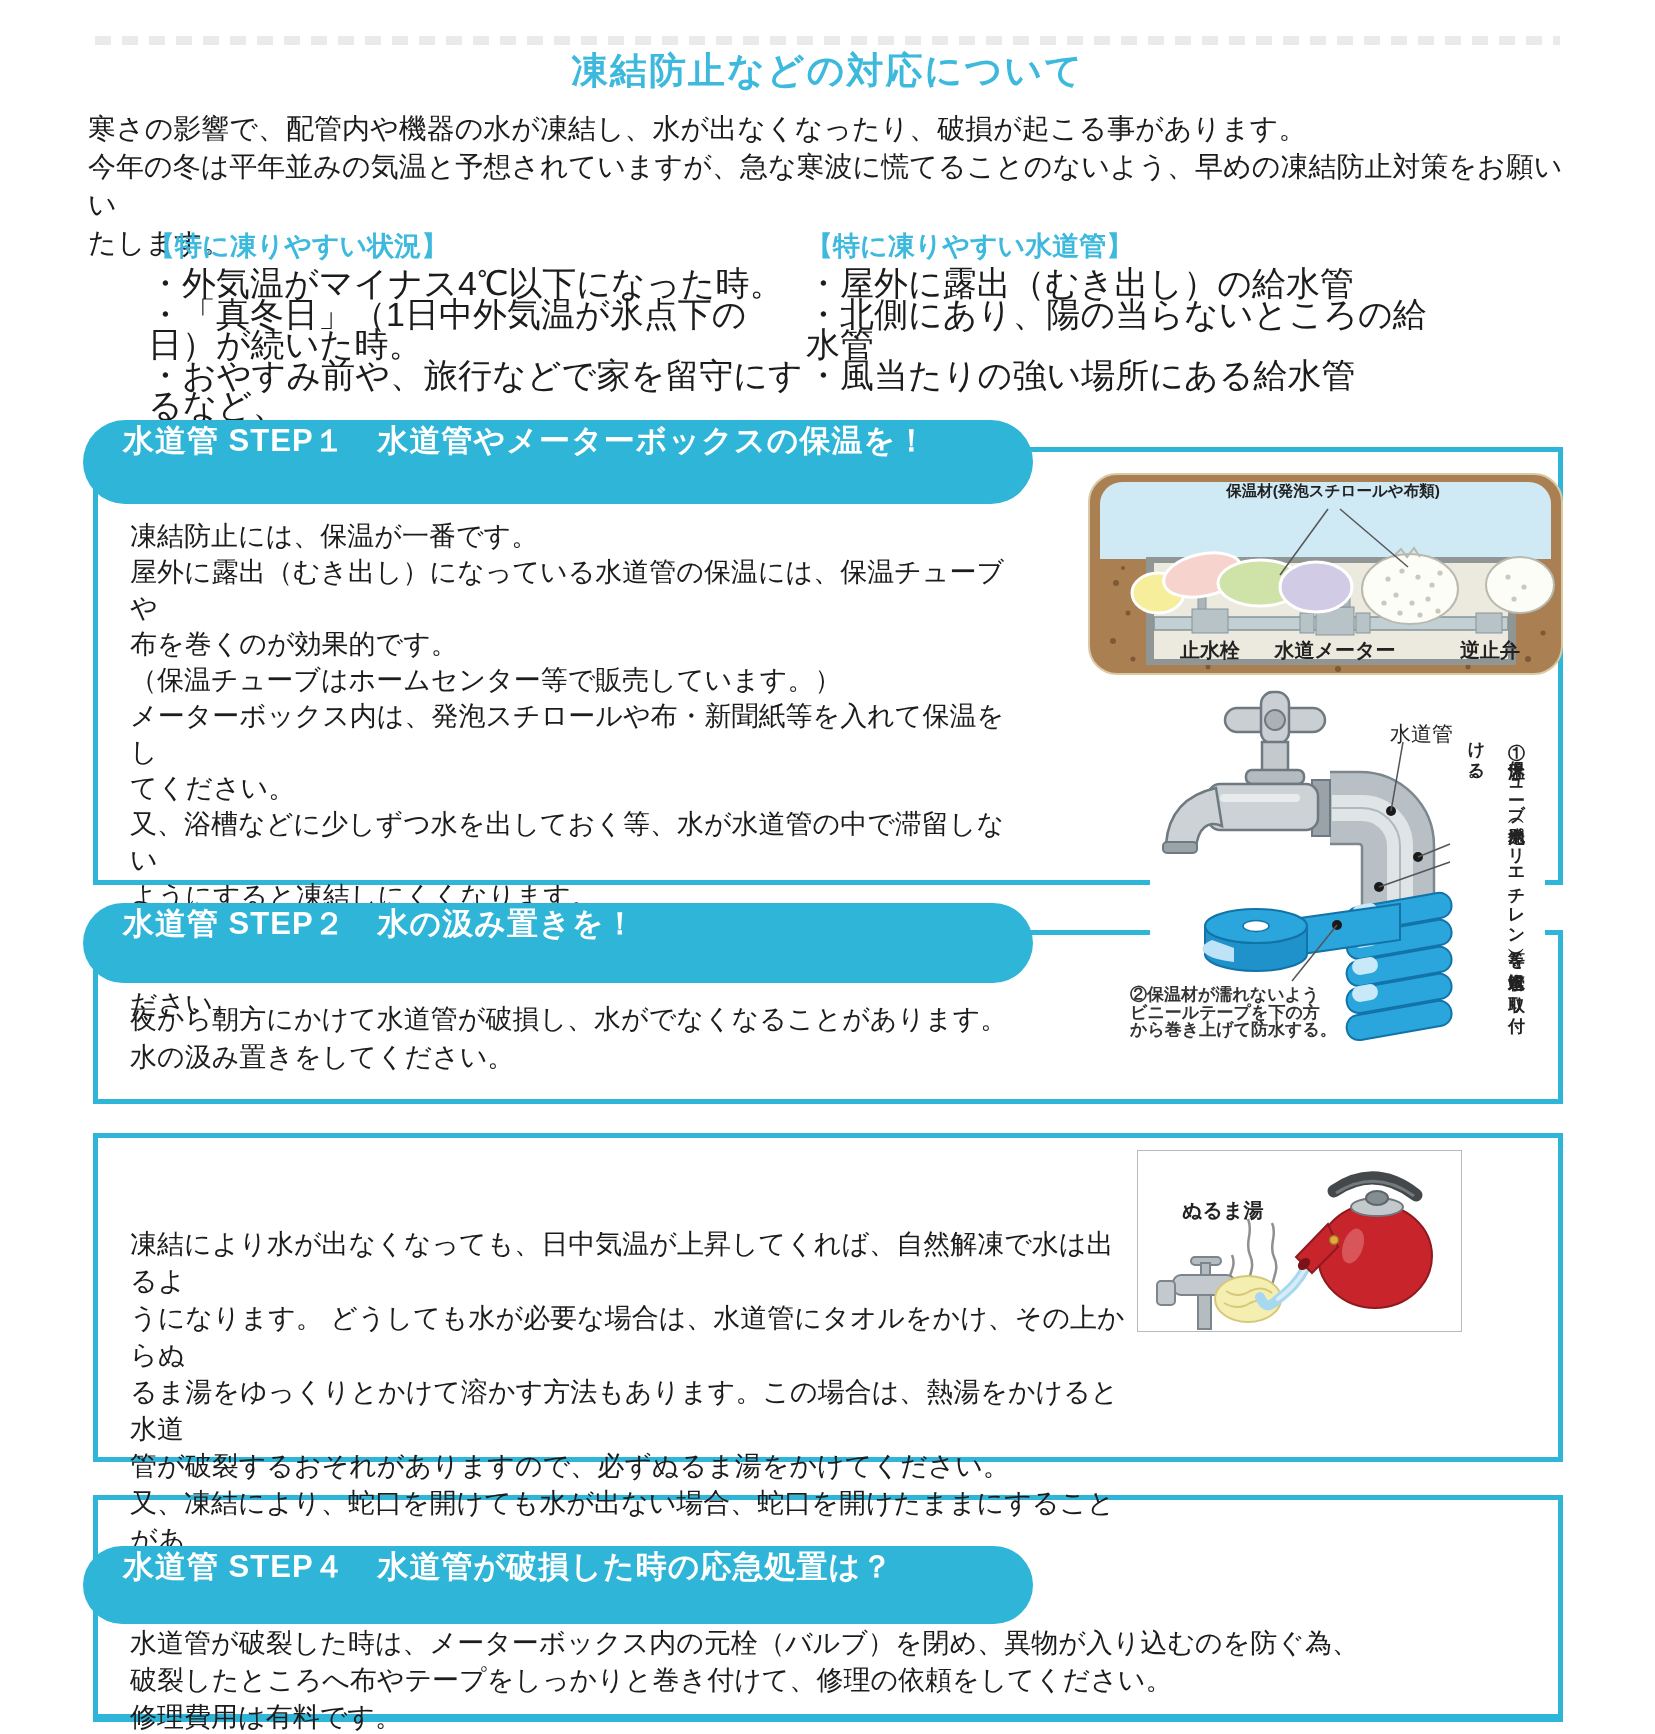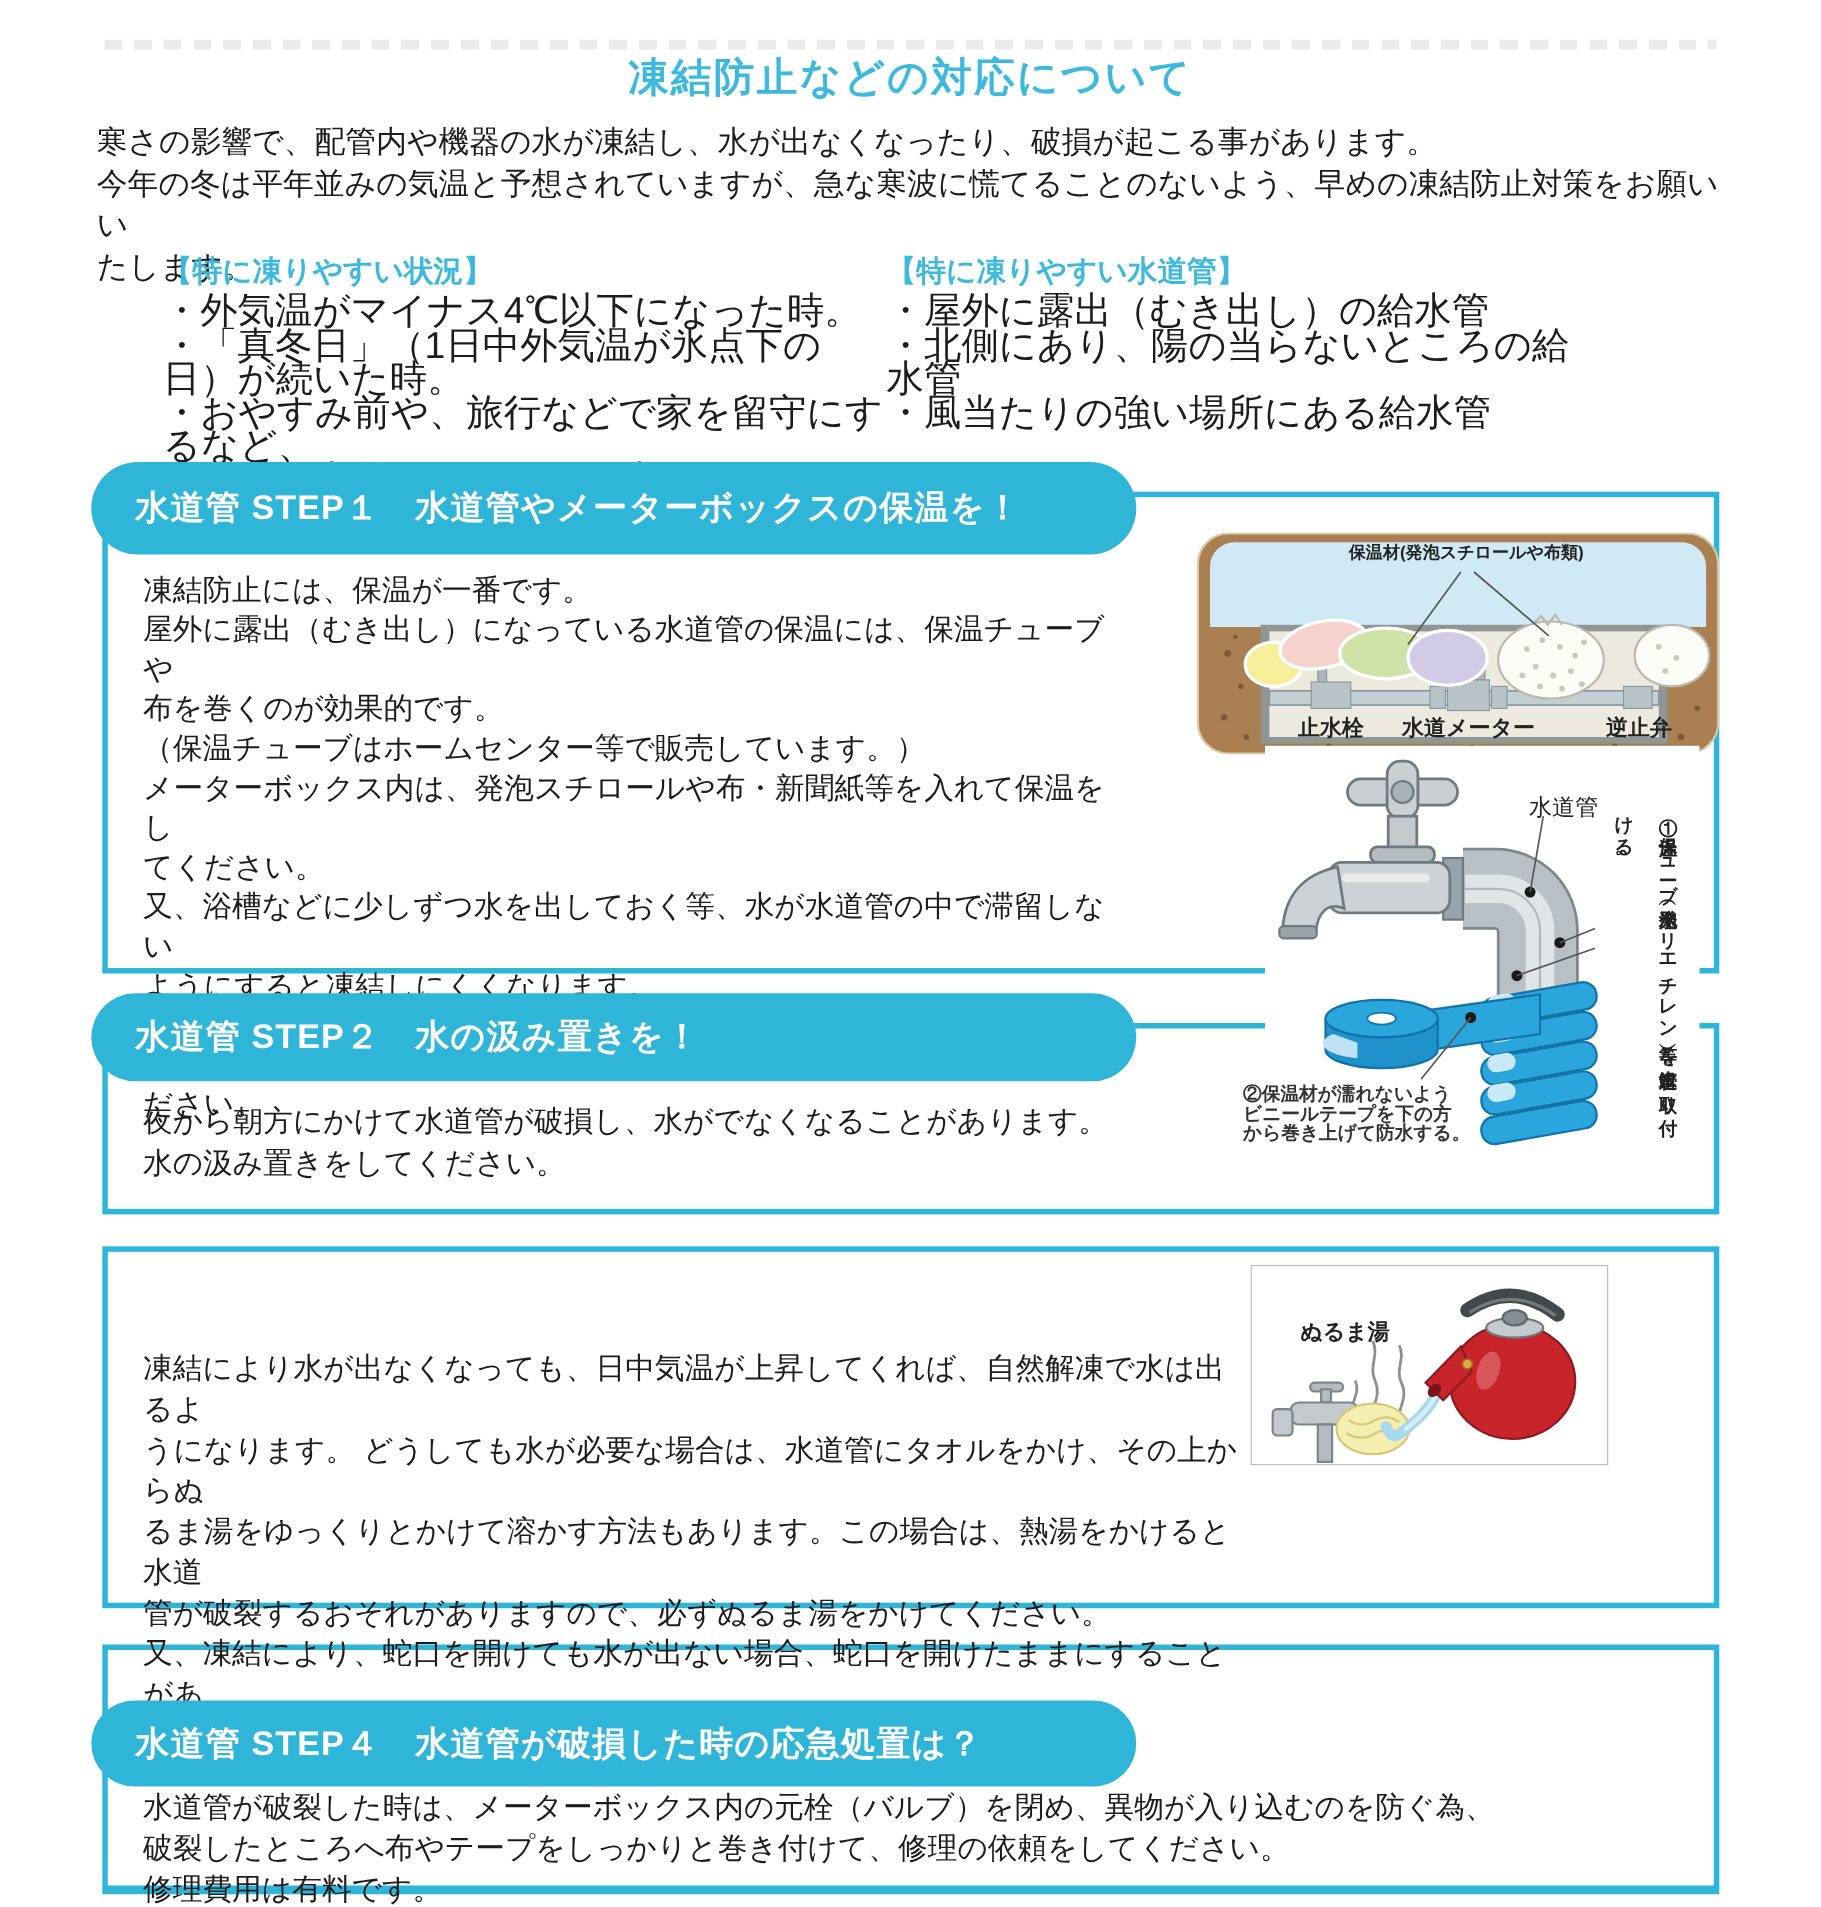--- a/index.html
+++ b/index.html
@@ -20,34 +20,34 @@
   .cond-items{font-size:34px;line-height:30.5px;}
   .cond-left{left:148px;top:228px;width:660px;}
   .cond-right{left:806px;top:228px;width:640px;}
   
   .step-box{border:5px solid var(--accent);background:#fff;z-index:0;}
   .box1{left:93px;top:447px;width:1460px;height:428px;}
   .box2{left:93px;top:930px;width:1460px;height:164px;}
   .box3{left:93px;top:1133px;width:1460px;height:319px;}
   .box4{left:93px;top:1495px;width:1460px;height:214px;border-bottom-width:8px;}
   .pill{left:83px;width:950px;background:var(--accent);border-radius:42px;color:#fff;
-        font-size:31px;font-weight:bold;display:flex;align-items:center;padding:0 40px;
+        font-size:31px;font-weight:bold;display:flex;align-items:flex-start;padding:0 40px;
         box-sizing:border-box;z-index:2;letter-spacing:1px;}
   .pill1{top:420px;height:84px;}
   .pill2{top:903px;height:80px;}
   .pill3{top:1118px;height:82px;}
   .pill4{top:1546px;height:78px;}
   .step-body{font-size:27px;z-index:1;}
   .body1{left:130px;top:518px;width:880px;line-height:36px;}
   .body2{left:130px;top:1000px;width:1000px;line-height:38px;}
   .body3{left:130px;top:1226px;width:1000px;line-height:37px;}
   .body4{left:130px;top:1597px;width:1400px;line-height:37px;margin-top:28px;}
   
   .fig{z-index:3;}
-  .meter-fig{left:1088px;top:473px;width:475px;height:202px;margin-top:11px;}
+  .meter-fig{left:1088px;top:473px;width:475px;height:202px;}
   .meter-caption{left:95px;top:8px;width:300px;text-align:center;font-size:15.5px;
                  font-weight:600;color:#222;}
   .meter-label{top:164px;text-align:center;font-size:20px;font-weight:bold;color:#222;}
   .lbl-stop{left:82px;width:80px;}
   .lbl-meter{left:177px;width:140px;}
   .lbl-check{left:362px;width:80px;}
   .faucet-fig{left:1150px;top:678px;width:395px;height:372px;background:#fff;}
   .pipe-label{left:240px;top:42px;font-size:21px;font-weight:normal;color:#222;}
   .vnote{left:300px;top:52px;height:288px;width:86px;writing-mode:vertical-rl;
          font-size:17px;font-weight:600;color:#222;line-height:40px;letter-spacing:1px;}

